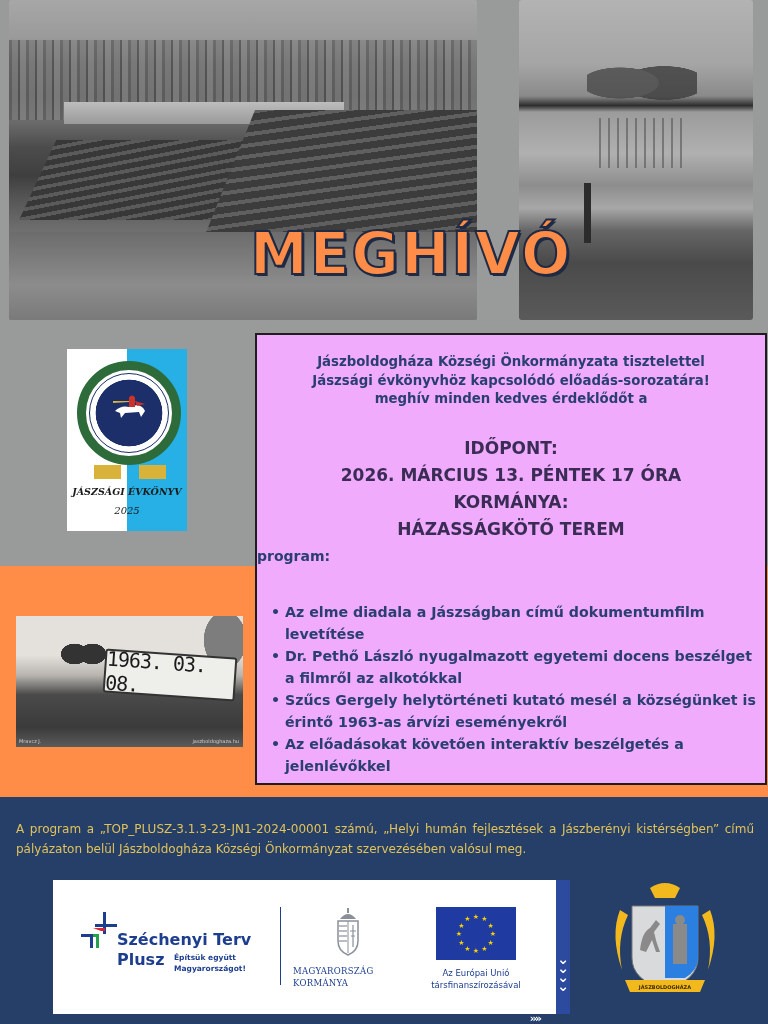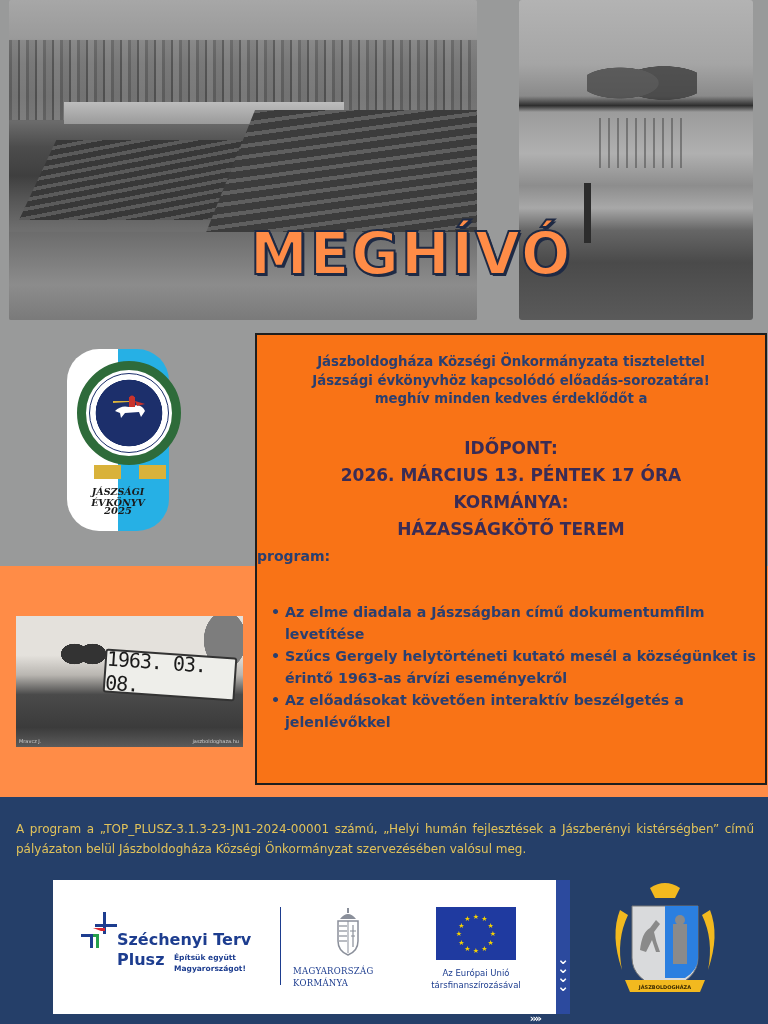--- a/index.html
+++ b/index.html
@@ -60,23 +60,22 @@
   .title {
     position: absolute; left: 250px; top: 220px; width: 420px;
     font-family: "DejaVu Sans", sans-serif; font-weight: bold; font-size: 58px; letter-spacing: 2px;
     color: #ff8c47;
     -webkit-text-stroke: 2px #1f2a44;
     text-shadow: 2px 2px 0 #1f2a44;
   }
 
   
   .cover {
-    position: absolute; left: 67px; top: 349px; width: 102px; height: 182px;
+    position: absolute; left: 67px; top: 349px; width: 120px; height: 182px;
     background: linear-gradient(90deg, #ffffff 0 50%, #26b0e5 50% 100%);
-    border-radius: 32px;
   }
   .cover .wreath {
     position: absolute; left: 10px; top: 12px; width: 104px; height: 104px; border-radius: 50%;
     border: 9px solid #2e6b3a; background: #ffffff;
   }
   .cover .seal {
     position: absolute; left: 22px; top: 24px; width: 80px; height: 80px; border-radius: 50%;
     background: radial-gradient(circle at 50% 50%, #1c2f6b 0 60%, #ffffff 61% 100%);
     border: 1px solid #1c2f6b;
   }
@@ -87,21 +86,21 @@
     position: absolute; left: 20px; top: 116px; width: 86px; height: 14px;
     background: linear-gradient(90deg, transparent 0 8%, #d9b23a 8% 40%, transparent 40% 60%, #d9b23a 60% 92%, transparent 92%);
     border-radius: 6px;
   }
   .cover .cover-title {
     position: absolute; left: 0; top: 137px; width: 100%; text-align: center;
     font-family: "DejaVu Serif", serif; font-style: italic; font-weight: bold; font-size: 9.5px; color: #1a1a1a;
   }
   .cover .cover-year {
     position: absolute; left: 0; top: 156px; width: 100%; text-align: center;
-    font-family: "DejaVu Serif", serif; font-style: italic; font-weight: bold; font-size: 10px; color: #1a1a1a;
+    font-family: "DejaVu Serif", serif; font-style: italic; font-weight: normal; font-size: 10px; color: #1a1a1a;
   }
 
   
   .orange-band {
     position: absolute; left: 0; top: 566px; width: 768px; height: 231px; background: #ff8c47;
   }
   .photo-1963 {
     position: absolute; left: 16px; top: 616px; width: 227px; height: 131px;
     background: linear-gradient(180deg, #e4e1dc 0 30%, #b9b6b1 45%, #4a4a4a 60%, #3b3b3b 85%, #5b5b5b 100%);
     overflow: hidden;
@@ -124,21 +123,21 @@
   }
   .photo-1963 .credit-left, .photo-1963 .credit-right {
     position: absolute; bottom: 3px; font-size: 5px; color: #cfcfcf; font-family: "DejaVu Sans", sans-serif;
   }
   .photo-1963 .credit-left { left: 3px; }
   .photo-1963 .credit-right { right: 4px; }
 
   
   .panel {
     position: absolute; left: 255px; top: 333px; width: 512px; height: 452px;
-    background: #f97316; border: 2px solid #1e1e1e;
+    background: #f0abfc; border: 2px solid #1e1e1e;
     font-family: "DejaVu Sans", sans-serif;
   }
   .intro {
     position: absolute; left: 0; top: 18px; width: 100%; text-align: center;
     color: #2a3f70; font-weight: bold; font-size: 13.3px; line-height: 18.5px;
   }
   .when-where {
     position: absolute; left: 0; top: 100px; width: 100%; text-align: center;
     color: #3a2c55; font-weight: bold; font-size: 17px; line-height: 27px;
   }
@@ -264,20 +263,21 @@
   </div>
   <div class="when-where">
     <div>IDŐPONT:</div>
     <div>2026. MÁRCIUS 13. PÉNTEK 17 ÓRA</div>
     <div>KORMÁNYA:</div>
     <div>HÁZASSÁGKÖTŐ TEREM</div>
   </div>
   <div class="program-label">program:</div>
   <ul class="program-list">
     <li>Az elme diadala a Jászságban című dokumentumfilm levetítése</li>
+    <li>Dr. Pethő László nyugalmazott egyetemi docens beszélget a filmről az alkotókkal</li>
     <li>Szűcs Gergely helytörténeti kutató mesél a községünket is érintő 1963-as árvízi eseményekről</li>
     <li>Az előadásokat követően interaktív beszélgetés a jelenlévőkkel</li>
   </ul>
 </div>
 
 <div class="navy"></div>
 <div class="notice">A program a „TOP_PLUSZ-3.1.3-23-JN1-2024-00001 számú, „Helyi humán fejlesztések a Jászberényi kistérségben” című pályázaton belül Jászboldogháza Községi Önkormányzat szervezésében valósul meg.</div>
 
 <div class="logos-box">
   <div class="szt-logo">

